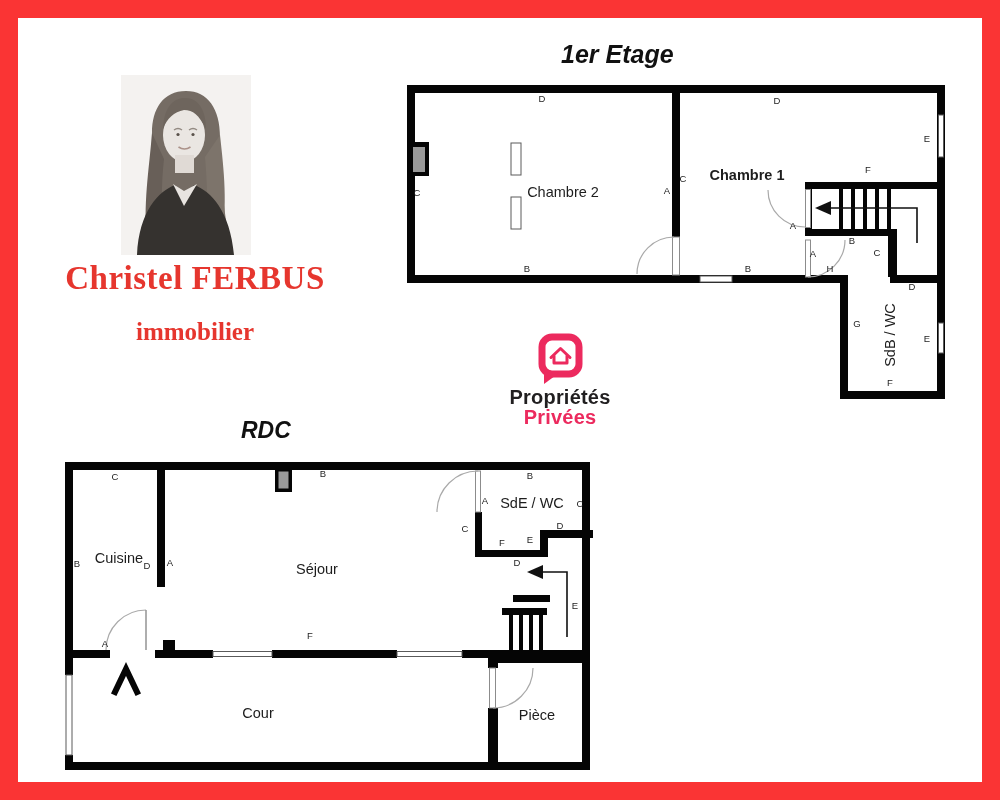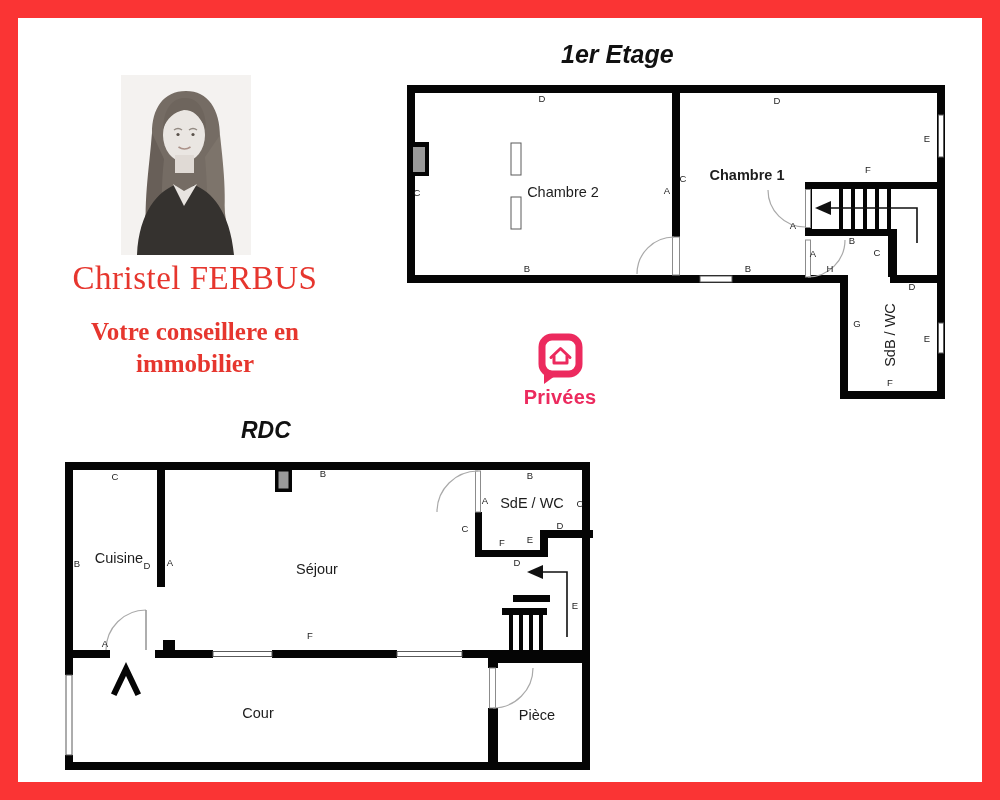--- a/index.html
+++ b/index.html
@@ -8,21 +8,21 @@
     background:#ffffff;font-family:"Liberation Sans",sans-serif;
   }
   .frame{
     position:absolute;inset:0;width:1000px;height:800px;box-sizing:border-box;
     border:18px solid var(--frame-red,#fa3434);pointer-events:none;z-index:50;
   }
   
   .photo{position:absolute;left:121px;top:75px;width:130px;height:180px;}
   .agent-name{
     position:absolute;left:25px;top:260px;width:340px;text-align:center;
-    font-family:"Liberation Serif",serif;font-weight:normal;font-size:33px;
+    font-family:"Liberation Serif",serif;font-weight:bold;font-size:33px;
     color:var(--text-red,#e6362e);letter-spacing:.5px;white-space:nowrap;
   }
   .agent-tagline{
     position:absolute;left:25px;top:316px;width:340px;text-align:center;
     font-family:"Liberation Serif",serif;font-weight:bold;font-size:25px;line-height:1.28;
     color:var(--text-red,#e6362e);
   }
   
   .brand{position:absolute;left:458px;top:333px;width:204px;text-align:center;z-index:5;}
   .brand .icon{display:block;margin:0 auto 2px auto;}
@@ -73,31 +73,31 @@
     <circle cx="72" cy="59.5" r="1.6" fill="#5a524b"></circle>
     <path d="M 57.5 72 q 6 4 12 0" stroke="#ab9289" stroke-width="1.6" fill="none"></path>
     <path d="M 54 80 L 54 98 L 73 98 L 73 80 Z" fill="#e0dad5"></path>
     <path d="M 16 180 C 18 136 38 116 54 110 L 63 120 L 73 110 C 90 116 109 136 113 180 Z" fill="#35322f"></path>
     <path d="M 52 109 L 63 131 L 76 109 L 63 116 Z" fill="#e8e4e0"></path>
   </svg>
 </div>
 
 <div class="agent-name">Christel FERBUS</div>
 <div class="agent-tagline">
-  <div>Votre conseillere en</div>
   <div>immobilier</div>
 </div>
 
 <div class="brand">
   <svg class="icon" width="46" height="52" viewBox="0 0 46 52">
     <rect x="5" y="4" width="37" height="37" rx="10" fill="none" stroke="#ec2a5e" stroke-width="7"></rect>
     <path d="M 7 36 L 7 51 L 22 40 Z" fill="#ec2a5e"></path>
     <path d="M 14 24.5 L 23.5 15.5 L 33 24.5" stroke="#ec2a5e" stroke-width="3" fill="none" stroke-linecap="round" stroke-linejoin="round"></path>
     <path d="M 17 23 L 17 30 L 30 30 L 30 23" stroke="#ec2a5e" stroke-width="3" fill="none" stroke-linecap="round" stroke-linejoin="round"></path>
   </svg>
+  <div class="w1">Propriétés</div>
   <div class="w2">Privées</div>
 </div>
 
 <div class="plan-title" id="floor1-title">1er Etage</div>
 <div class="plan-title" id="rdc-title">RDC</div>
 
 <div class="plan" id="floor1-plan">
   <svg width="544" height="320" viewBox="0 0 544 320">
     <g>
       <rect class="wall" x="4" y="2" width="538" height="8"></rect>

